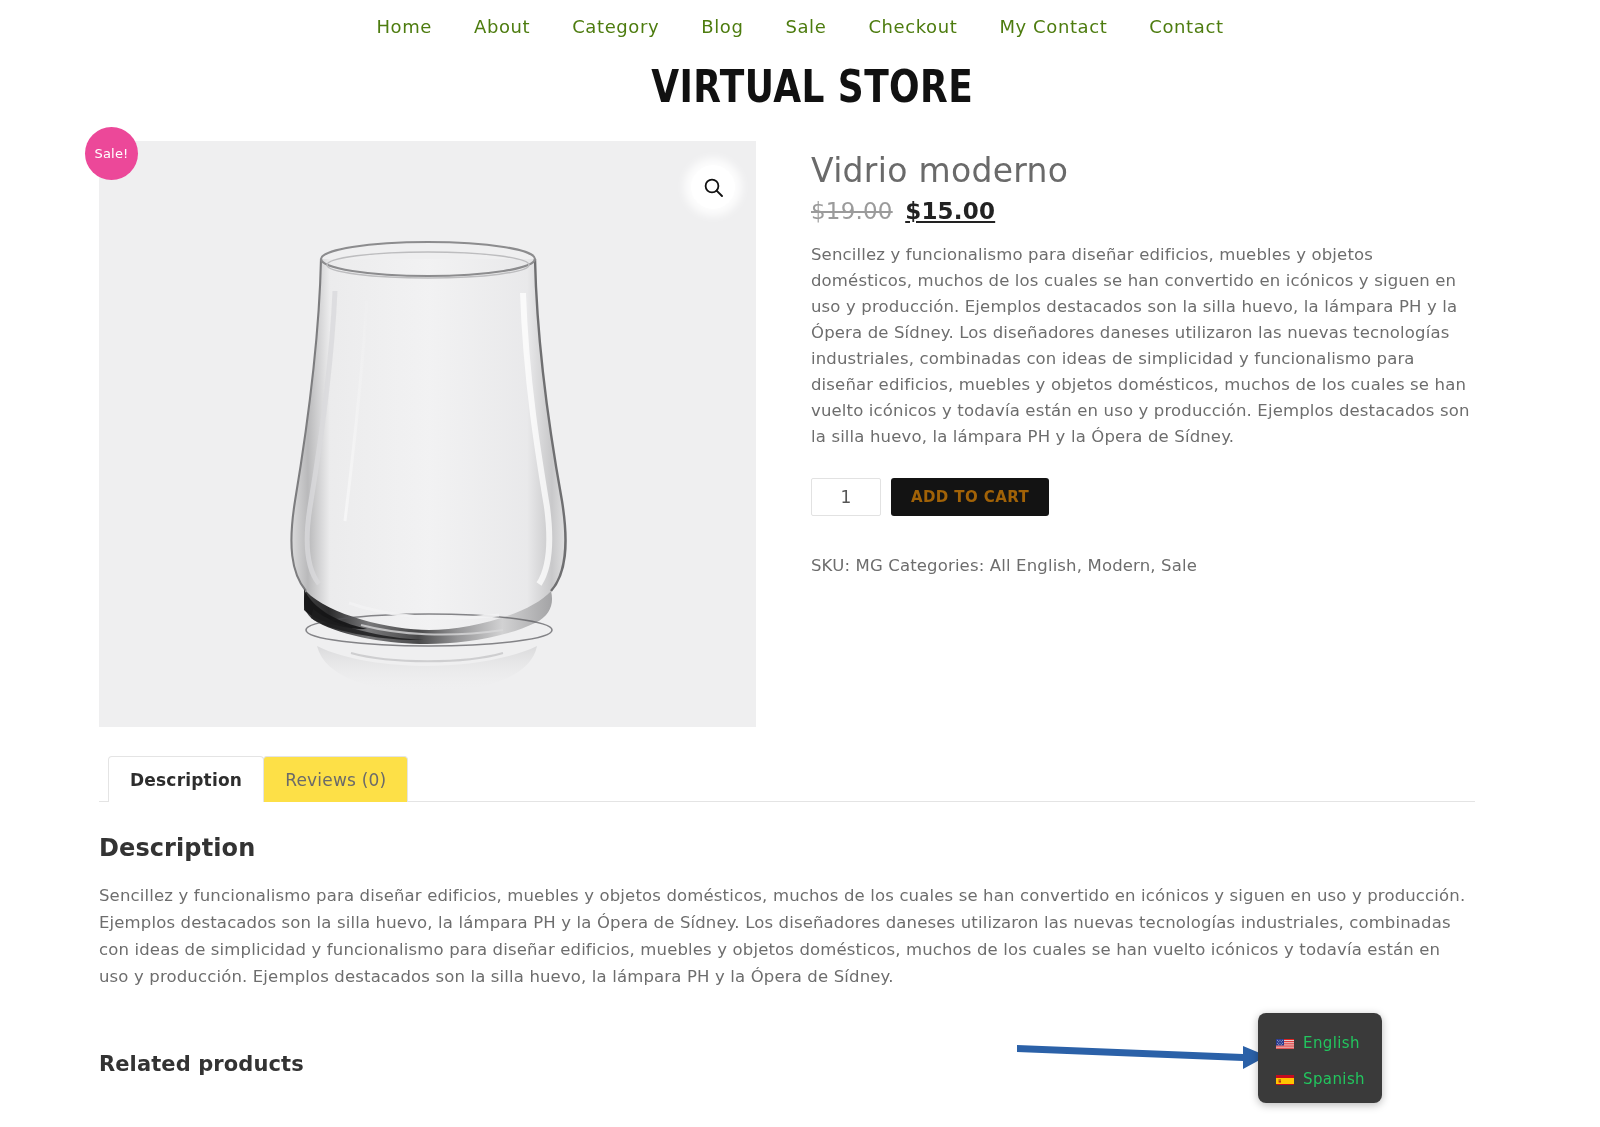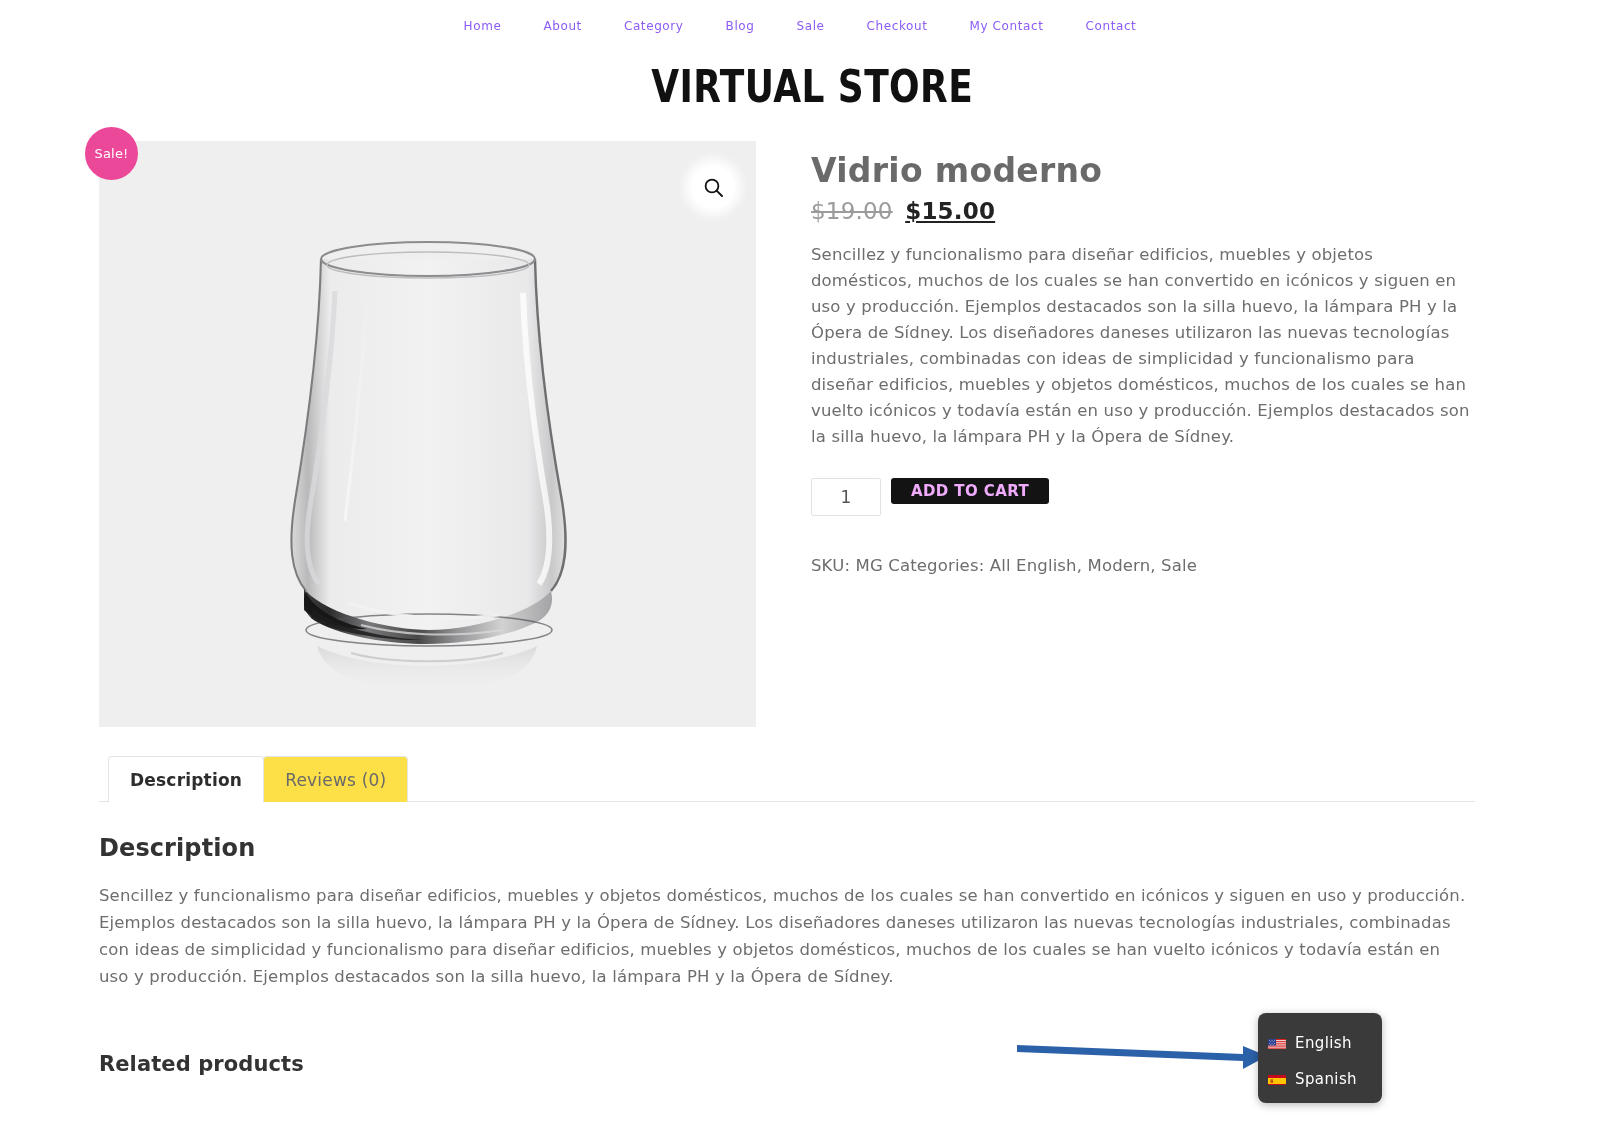--- a/index.html
+++ b/index.html
@@ -16,22 +16,22 @@
 
   
   .topnav {
     height: 52px;
     display: flex;
     align-items: center;
     justify-content: center;
     gap: 0px;
   }
   .topnav a {
-    color: #8b5cf6;
-    font-size: 12px;
+    color: #4d7c0f;
+    font-size: 18px;
     letter-spacing: 0.6px;
     text-decoration: none;
     padding: 0 21px;
     font-family: "DejaVu Sans", sans-serif;
     white-space: nowrap;
   }
 
   
   .logo-wrap {
     text-align: center;
@@ -109,21 +109,21 @@
   }
 
   
   .summary {
     flex: 1 1 auto;
     padding-left: 55px;
     padding-top: 10px;
   }
   .product-title {
     font-size: 33px;
-    font-weight: 700;
+    font-weight: 400;
     color: #6a6a6a;
     margin: 0 0 8px 0;
     letter-spacing: 0.3px;
     font-family: "DejaVu Sans", sans-serif;
   }
   .price-row {
     font-size: 23px;
     margin-bottom: 18px;
     letter-spacing: 0.2px;
   }
@@ -158,27 +158,27 @@
     border: 1px solid #e2e2e2;
     background: #fff;
     text-align: center;
     font-size: 17px;
     color: #555;
     font-family: "DejaVu Sans", sans-serif;
     border-radius: 2px;
   }
   .add-cart {
     background: #131313;
-    color: #f0abfc;
+    color: #a16207;
     border: none;
     font-size: 15px;
     font-weight: 700;
     letter-spacing: 0.4px;
     padding: 0 20px;
-    height: 26px;
+    height: 38px;
     border-radius: 3px;
     cursor: pointer;
     font-family: "DejaVu Sans", sans-serif;
   }
   .meta {
     font-size: 16.5px;
     color: #6d6d6d;
     letter-spacing: 0.15px;
   }
 
@@ -258,22 +258,22 @@
     background: #3a3a3a;
     border-radius: 8px;
     padding: 12px 0 6px 0;
     box-shadow: 0 2px 9px rgba(0,0,0,0.28);
     overflow: hidden;
   }
   .lang-item {
     display: flex;
     align-items: center;
     gap: 9px;
-    padding: 5px 0 5px 10px;
-    color: #ffffff;
+    padding: 5px 0 5px 18px;
+    color: #22c55e;
     font-size: 15px;
     letter-spacing: 0.4px;
     cursor: pointer;
     height: 36px;
   }
   .flag {
     width: 18px;
     height: 12px;
     flex: 0 0 18px;
     border-radius: 1px;

